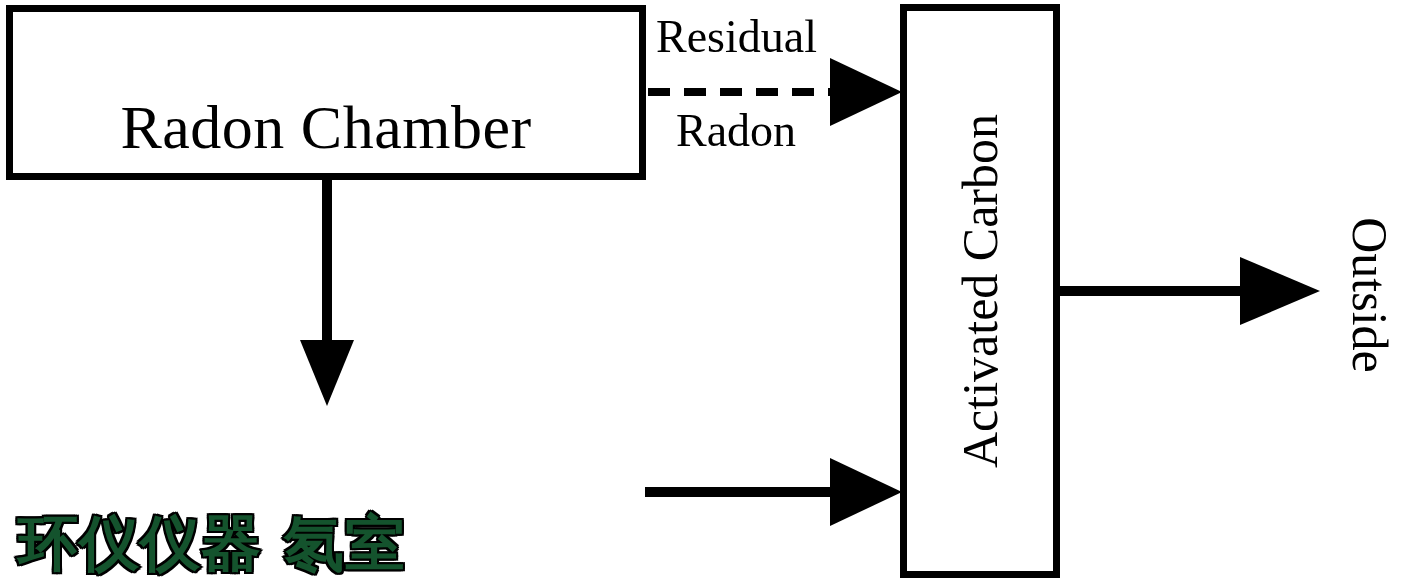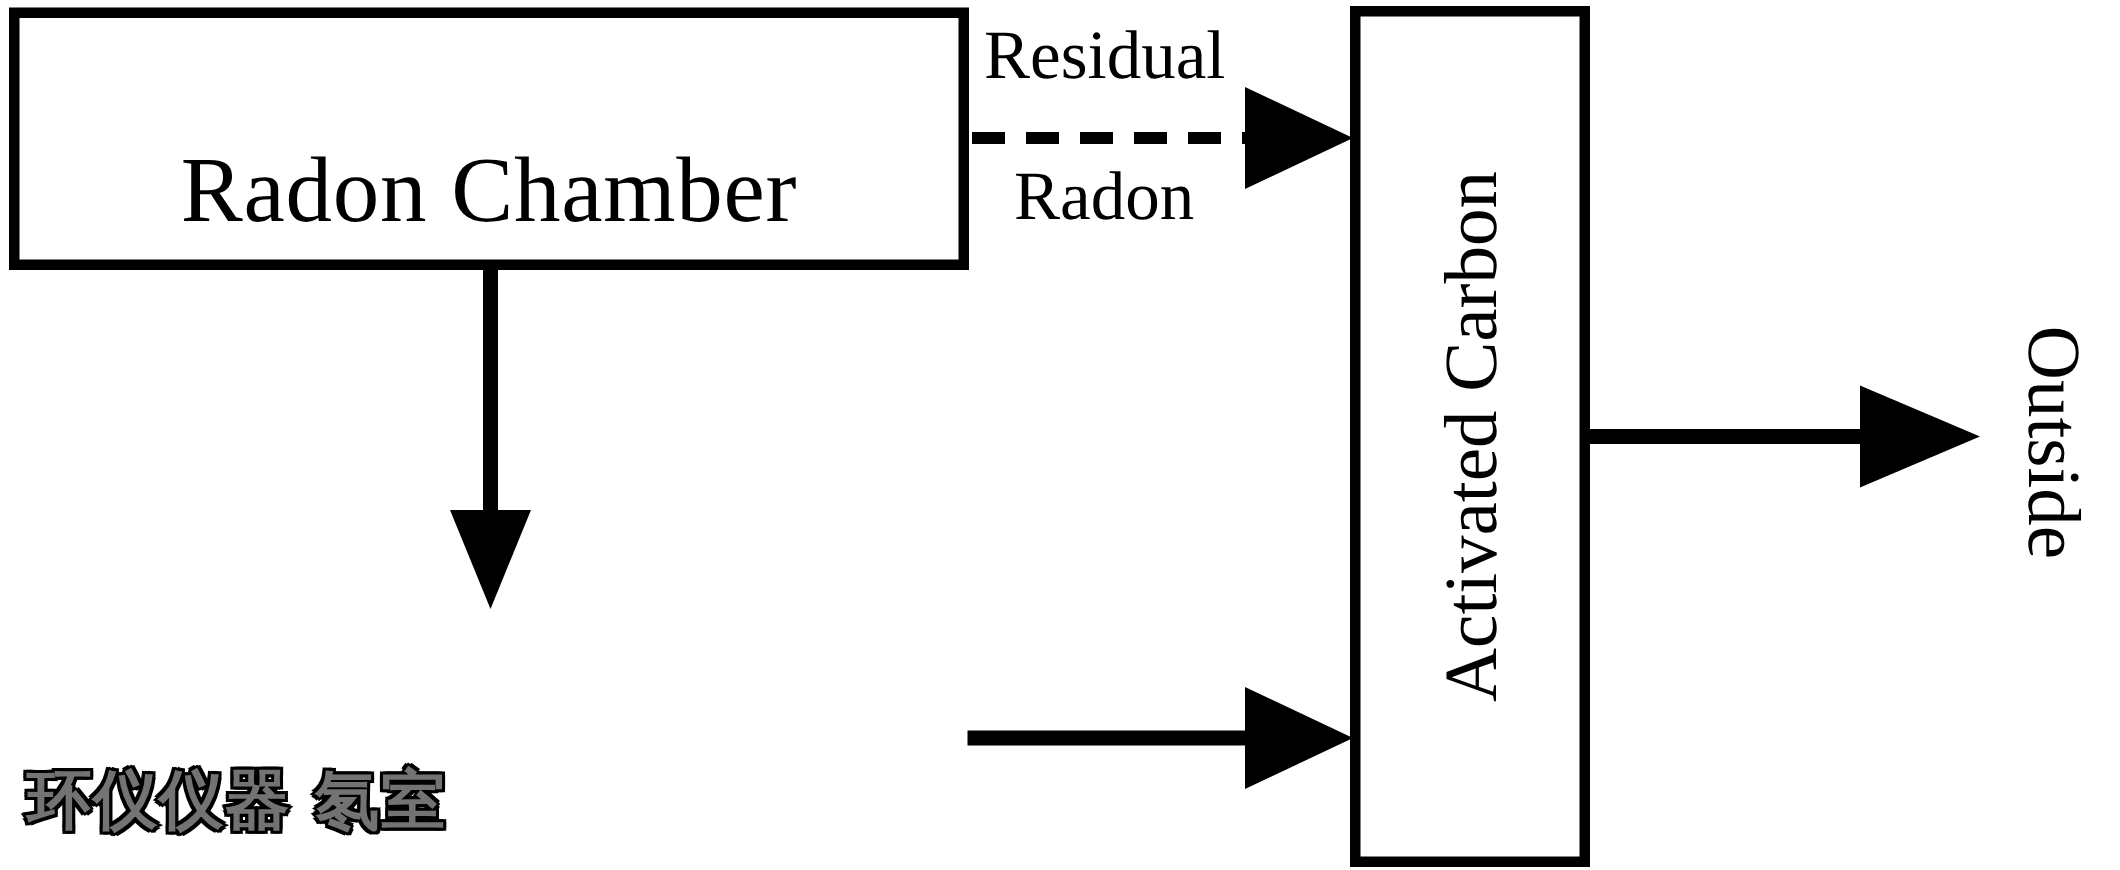--- a/index.html
+++ b/index.html
@@ -194,23 +194,23 @@
     align-items: center;
     justify-content: center;
   }
 
   
   #watermark {
     position: absolute;
     left: 18px;
     top: 513px;
     font-family: "DejaVu Sans", "Liberation Sans", sans-serif;
-    font-size: 43px;
+    font-size: 60px;
     font-weight: 700;
-    color: #737373;
+    color: #14532d;
     letter-spacing: 1px;
     line-height: 1;
     white-space: nowrap;
     -webkit-text-stroke: 3px #000000;
     paint-order: stroke fill;
     text-shadow:
        2px 0 0 #000, -2px 0 0 #000, 0 2px 0 #000, 0 -2px 0 #000,
        2px 2px 0 #000, -2px 2px 0 #000, 2px -2px 0 #000, -2px -2px 0 #000;
   }
 </style>

